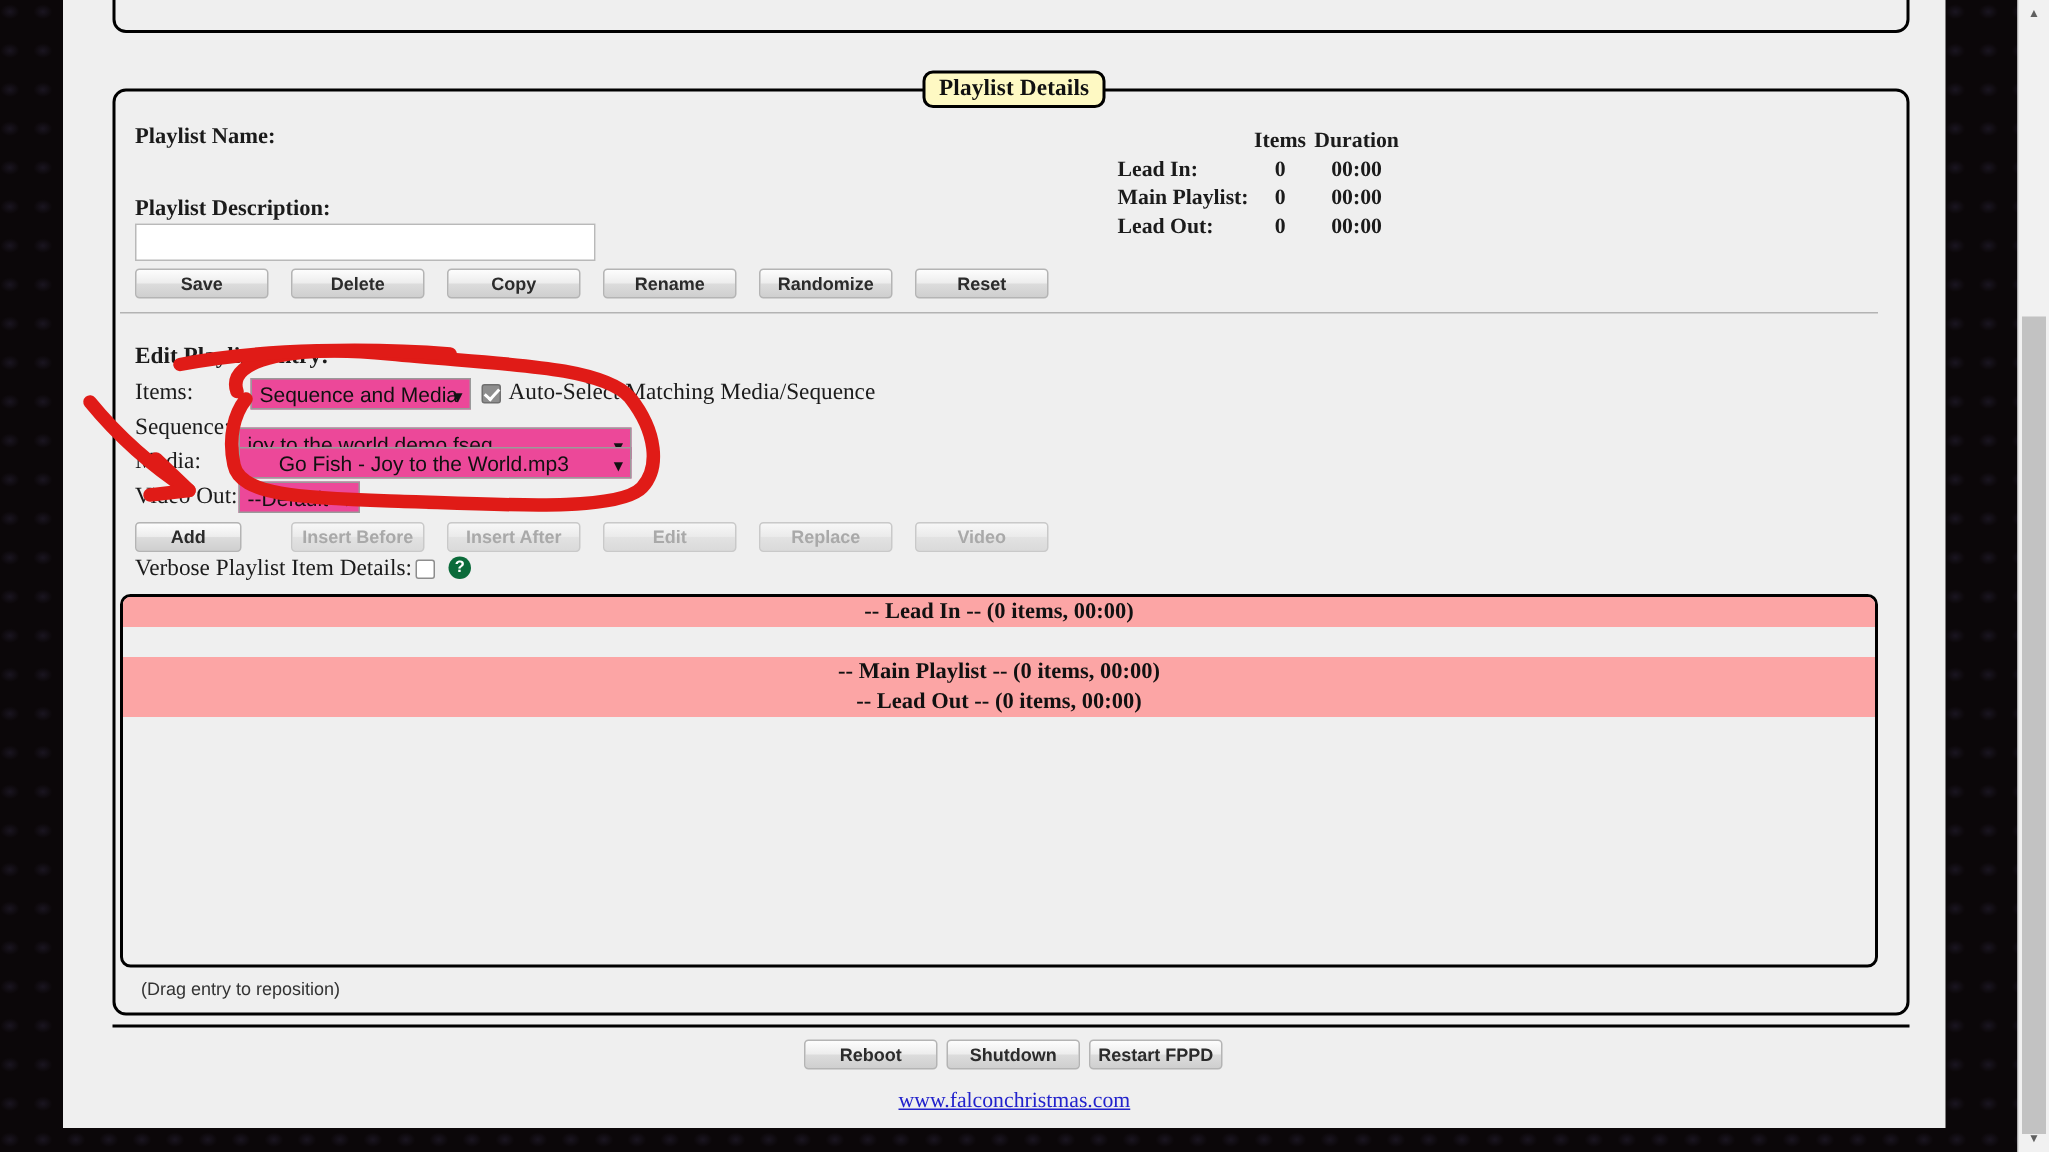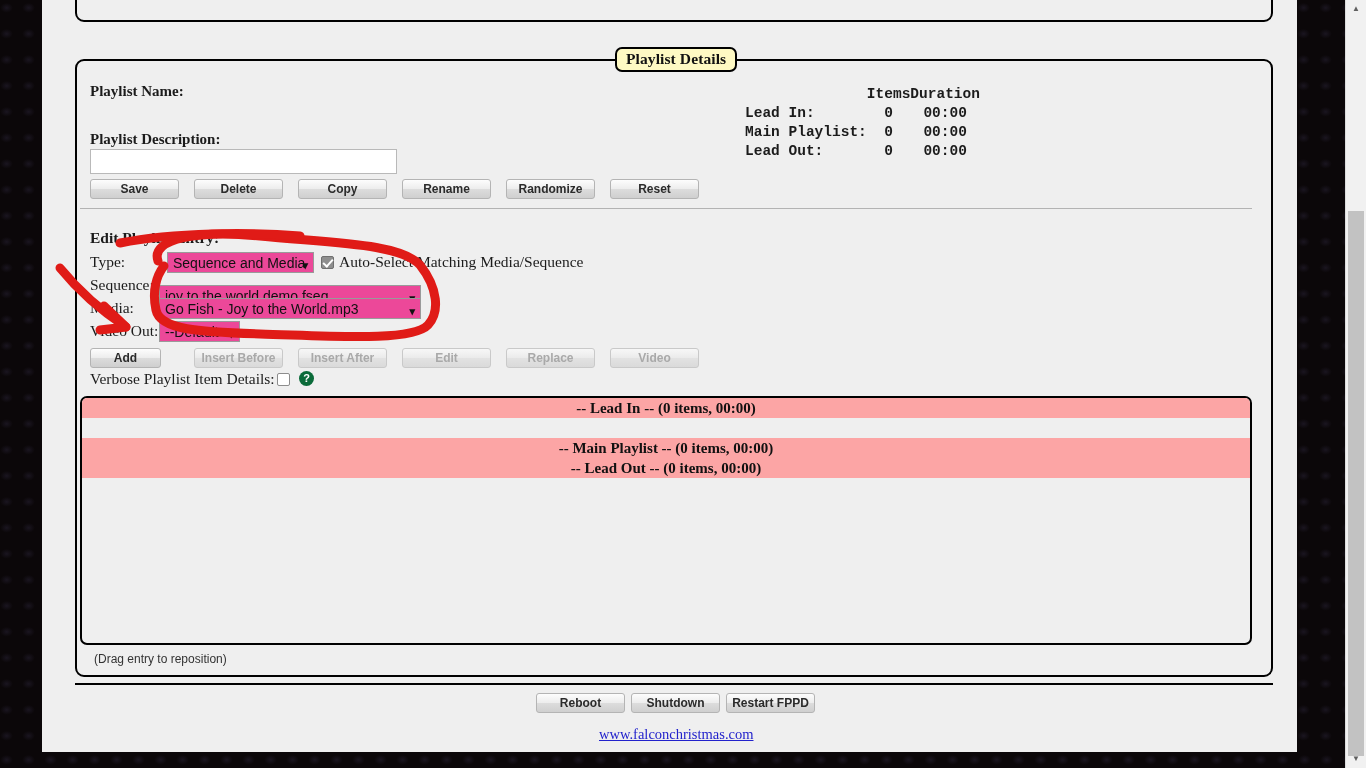--- a/index.html
+++ b/index.html
@@ -154,21 +154,21 @@
     font-size:11px;font-weight:bold;line-height:15px;text-align:center;
     cursor:pointer;
   }
 
   
   .hr{
     position:absolute;height:0;border-top:1px solid #b3b3b3;
   }
 
   
-  .sumtab{position:absolute;font-family:Liberation Mono, monospace;font-size:14.5px;color:#1b1b1b;}
+  .sumtab{position:absolute;font-family:Liberation Serif, serif;font-size:14.5px;color:#1b1b1b;}
   .sumtab td{padding:0;font-weight:bold;line-height:19px;white-space:nowrap;}
   .sumtab td.num{text-align:center;font-weight:bold;width:42px;}
   .sumtab td.dur{text-align:center;font-weight:bold;width:60px;}
   .sumtab th{font-weight:bold;text-align:center;line-height:19px;padding:0;}
 
   
   .listbox{
     position:absolute;left:3px;top:335px;width:1172px;height:249px;
     border:2px solid #000;border-radius:7px;
     background:#efefef;box-sizing:border-box;overflow:hidden;
@@ -245,36 +245,36 @@
     <div class="btn" style="left:117px;top:118px;width:89px;">Delete</div>
     <div class="btn" style="left:221px;top:118px;width:89px;">Copy</div>
     <div class="btn" style="left:325px;top:118px;width:89px;">Rename</div>
     <div class="btn" style="left:429px;top:118px;width:89px;">Randomize</div>
     <div class="btn" style="left:533px;top:118px;width:89px;">Reset</div>
 
     <div class="hr" style="left:3px;top:147px;width:1172px;"></div>
 
     <div class="lbl" style="position:absolute;left:13px;top:168px;font-size:15.5px;">Edit Playlist Entry:</div>
 
-    <div class="lbl-reg" style="position:absolute;left:13px;top:192px;">Type:</div>
+    <div class="lbl-reg" style="position:absolute;left:13px;top:192px;">Items:</div>
     <div class="sel" style="left:90px;top:191px;width:147px;">
       <span>Sequence and Media</span>
       <span class="caret">▾</span>
     </div>
     <div class="cbx checked" style="left:244px;top:195px;"></div>
     <div class="lbl-reg" style="position:absolute;left:262px;top:192px;">Auto-Select Matching Media/Sequence</div>
 
     <div class="lbl-reg" style="position:absolute;left:13px;top:215px;">Sequence:</div>
     <div class="sel" style="left:82px;top:224px;width:262px;">
       <span>joy to the world demo.fseq</span>
       <span class="caret">▾</span>
     </div>
 
     <div class="lbl-reg" style="position:absolute;left:13px;top:238px;">Media:</div>
-    <div class="sel" style="left:82px;top:237px;width:262px;">
+    <div class="sel" style="left:82px;top:237px;width:262px;text-align:center;">
       <span>Go Fish - Joy to the World.mp3</span>
       <span class="caret">▾</span>
     </div>
 
     <div class="lbl-reg" style="position:absolute;left:13px;top:261px;">Video Out:</div>
     <div class="sel" style="left:82px;top:260px;width:81px;">
       <span>--Default--</span>
       <span class="caret">▾</span>
     </div>
 

